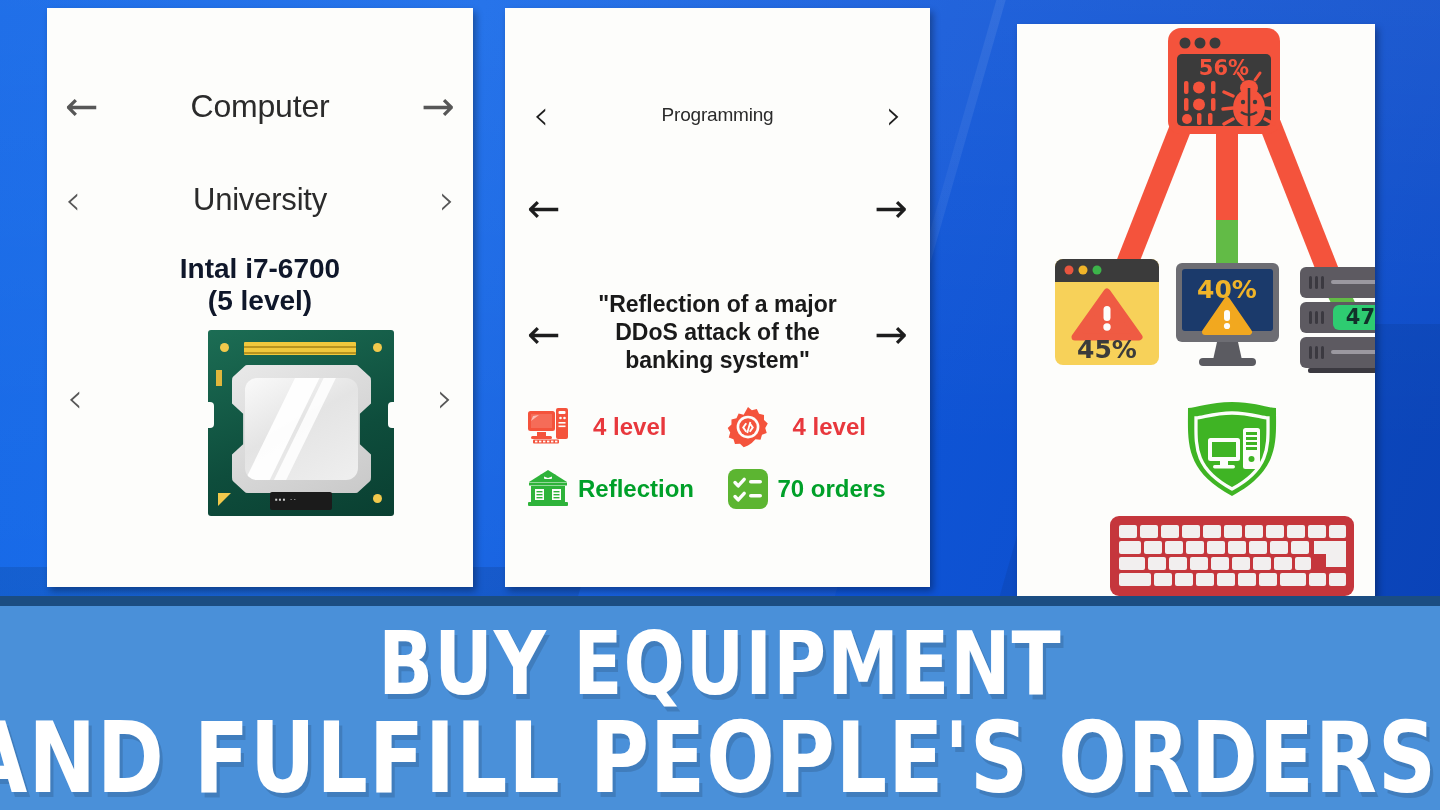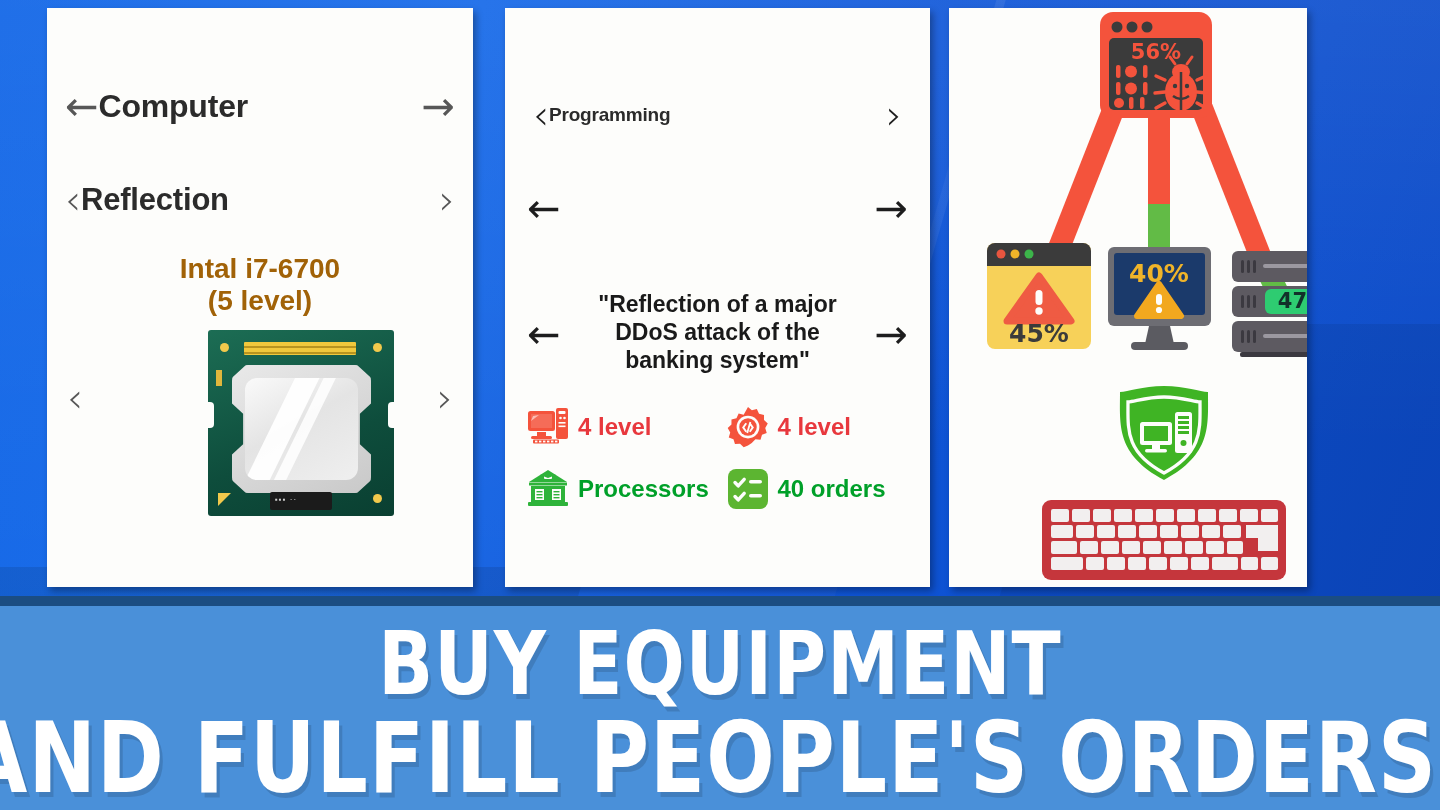--- a/index.html
+++ b/index.html
@@ -39,55 +39,55 @@
   
   .panel {
     position: absolute;
     top: 8px; height: 579px;
     background: #fdfdfb;
     box-shadow: 3px 4px 7px rgba(0,0,0,.33);
     overflow: hidden;
   }
   #panel-1 { left: 47px;  width: 426px; }
   #panel-2 { left: 505px; width: 425px; }
-  #panel-3 { left: 949px; width: 358px; }
+  #panel-3 { left: 1017px; width: 358px; margin-top: 16px; }
 
   
   .nav-row {
     position: absolute; left: 0; right: 0;
     display: flex; align-items: center; justify-content: space-between;
     padding: 0 18px;
   }
   .arrow {
     color: #575757;
     line-height: 1;
     user-select: none;
     font-family: "DejaVu Sans", sans-serif;
     flex: 0 0 auto;
   }
   .arrow.long { font-size: 40px; font-weight: 400; }
   .arrow.chev { font-size: 40px; font-weight: 300; }
   .arrow.dark { color: #1d1d1d; }
 
   .nav-title {
-    flex: 1 1 auto; 
-    color: #2b2b2b; font-weight: bold;
+    flex: 1 1 auto; text-align: center;
+    color: #2b2b2b; font-weight: normal;
     letter-spacing: -0.2px;
   }
 
   
   #p1-row-cat   { top: 72px;  height: 52px; }
   #p1-row-sub   { top: 166px; height: 52px; }
   #p1-row-item  { top: 364px; height: 52px; padding: 0 20px; }
   #p1-cat-title { font-size: 32px; }
   #p1-sub-title { font-size: 31px; }
 
   #p1-item-name {
     position: absolute; left: 0; right: 0; top: 245px;
-    text-align: center; color: #a16207;
+    text-align: center; color: #0f172a;
     font-size: 28px; font-weight: bold; line-height: 1.13;
   }
   #p1-cpu {
     position: absolute; left: 161px; top: 322px;
     width: 186px; height: 186px;
   }
 
   
   .cpu-board {
     position: absolute; inset: 0; background: #145c48;
@@ -137,21 +137,21 @@
 
   
   #p2-stats {
     position:absolute; left:22px; right:10px; top:398px;
     display:grid; grid-template-columns: 1fr 1fr;
     row-gap: 20px; column-gap: 6px;
   }
   .stat { display:flex; align-items:center; gap:9px; }
   .stat .ico { width:42px; height:42px; flex:0 0 42px; position:relative; }
   .stat .txt { font-size:24px; font-weight:bold; white-space:nowrap; }
-  .stat .txt.red   { color:#e8383d; }
+  .stat .txt.red   { color:#e8383d;margin-left:15px; }
   .stat .txt.green { color:#00a029; }
 
   
   #p3-art { position:absolute; left:0; top:0; width:431px; height:579px; }
 
   
   #banner-edge {
     position:absolute; left:0; right:0; top:596px; height:10px;
     background:#1b4d82;
   }
@@ -184,21 +184,21 @@
 <div class="panel" id="panel-1">
 
   <div class="nav-row" id="p1-row-cat">
     <span class="arrow long">←</span>
     <span class="nav-title" id="p1-cat-title">Computer</span>
     <span class="arrow long">→</span>
   </div>
 
   <div class="nav-row" id="p1-row-sub">
     <span class="arrow chev">‹</span>
-    <span class="nav-title" id="p1-sub-title">Reflection</span>
+    <span class="nav-title" id="p1-sub-title">University</span>
     <span class="arrow chev">›</span>
   </div>
 
   <div id="p1-item-name">
     <div>Intal i7-6700</div>
     <div>(5 level)</div>
   </div>
 
   <div class="nav-row" id="p1-row-item">
     <span class="arrow chev">‹</span>
@@ -308,34 +308,34 @@
               <rect x="9.5" y="26" width="6" height="1.4"></rect>
               <rect x="9.5" y="29" width="6" height="1.4"></rect>
               <rect x="26.5" y="23" width="6" height="1.4"></rect>
               <rect x="26.5" y="26" width="6" height="1.4"></rect>
               <rect x="26.5" y="29" width="6" height="1.4"></rect>
             </g>
           <rect x="19.5" y="18" width="3" height="16" fill="#2eb33a"></rect>
           <rect x="1" y="34" width="40" height="4" rx="1" fill="#2eb33a"></rect>
         </svg>
       </span>
-      <span class="txt green">Processors</span>
+      <span class="txt green">Reflection</span>
     </div>
 
     <div class="stat">
       <span class="ico">
         <svg viewBox="0 0 42 42" width="42" height="42">
           <rect x="1" y="1" width="40" height="40" rx="8" fill="#5cb531"></rect>
           <path d="M8 14.5l3.2 3.4 6-6.6" stroke="#fdfdfb" stroke-width="3.4" fill="none" stroke-linecap="round" stroke-linejoin="round"></path>
           <path d="M8 28.5l3.2 3.4 6-6.6" stroke="#fdfdfb" stroke-width="3.4" fill="none" stroke-linecap="round" stroke-linejoin="round"></path>
           <rect x="22" y="12" width="13" height="3.6" rx="1.8" fill="#fdfdfb"></rect>
           <rect x="22" y="26" width="13" height="3.6" rx="1.8" fill="#fdfdfb"></rect>
         </svg>
       </span>
-      <span class="txt green">40 orders</span>
+      <span class="txt green">70 orders</span>
     </div>
   </div>
 </div>
 
 <div class="panel" id="panel-3">
   <svg id="p3-art" viewBox="0 0 431 579">
 
     <g>
       <path d="M165 100 L106 250" stroke="#f4533c" stroke-width="22" fill="none"></path>
       <path d="M106 250 L 86 293" stroke="#62bb46" stroke-width="22" fill="none"></path>

